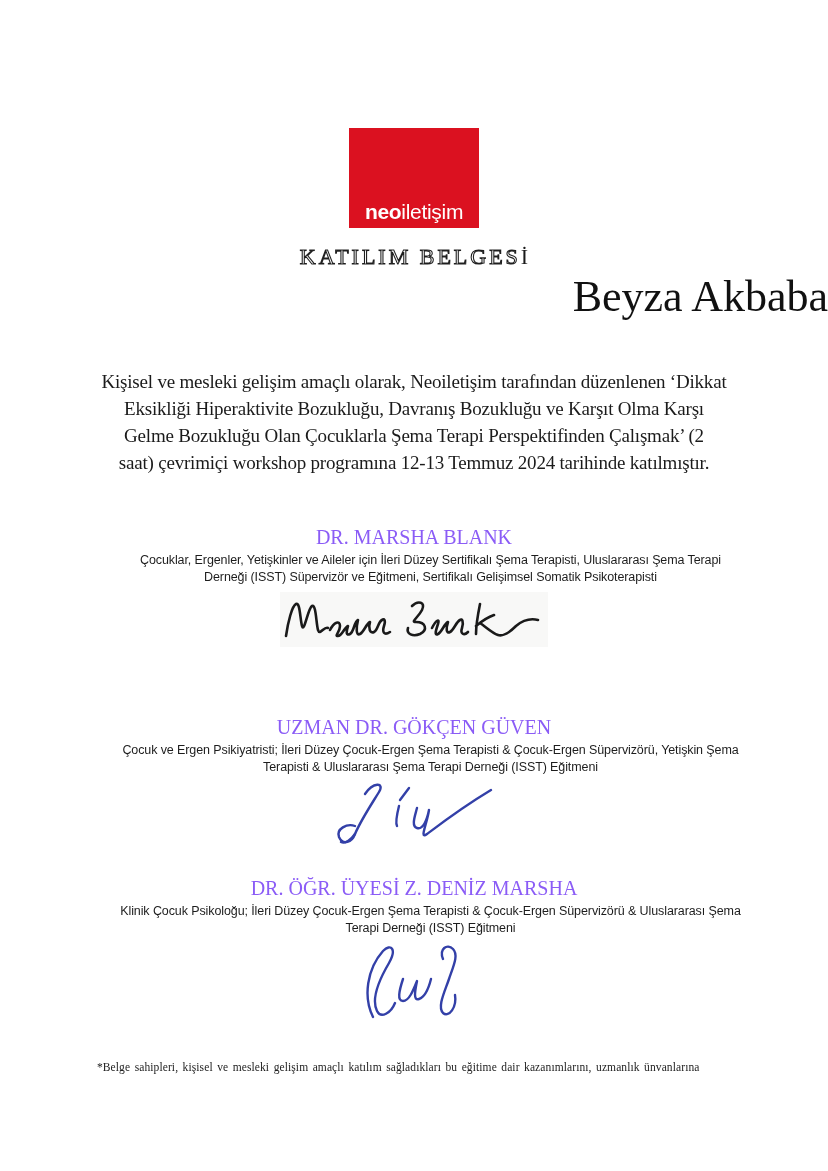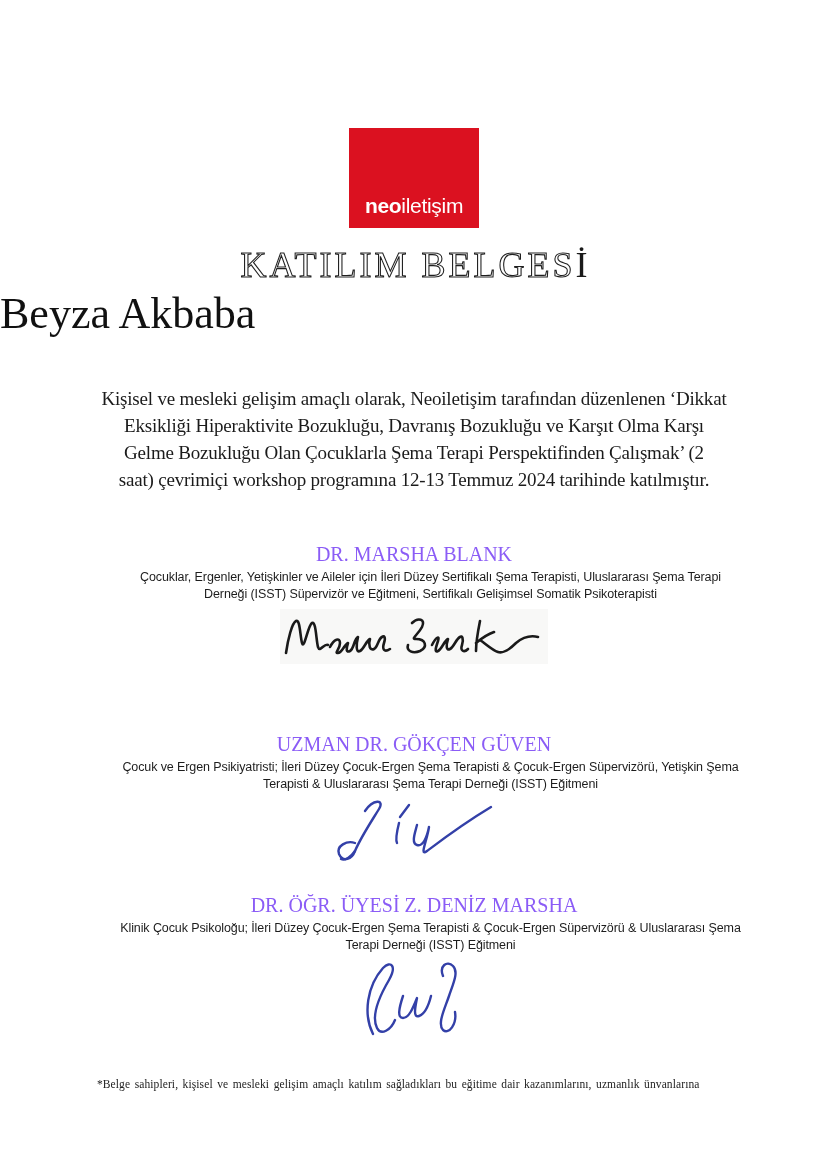--- a/index.html
+++ b/index.html
@@ -12,50 +12,50 @@
     font-family:"Liberation Serif", serif;
     color:#1a1a1a;
     overflow:hidden;
   }
   
   .logo-box {
     width:130px; height:100px;
     margin:128px auto 0 auto;
     background:#db1120;
     display:flex; align-items:flex-end; justify-content:center;
-    padding-bottom:12px;
+    padding-bottom:6px;
   }
   .logo-text {
     font-family:"Liberation Sans", sans-serif;
     font-size:21px; letter-spacing:-0.3px;
     color:#ffffff; line-height:1;
     white-space:nowrap;
   }
   .logo-text .logo-bold { font-weight:700; }
   .logo-text .logo-reg  { font-weight:400; }
   
   .cert-title {
     margin-top:16px;
     text-align:center;
-    font-size:36px; line-height:1.2;
+    font-size:22px; line-height:1.2;
     letter-spacing:3px;
     white-space:nowrap;
   }
   .title-outlined {
     color:#ffffff;
     -webkit-text-stroke:1.1px #1f1f1f;
   }
   @supports not (-webkit-text-stroke: 1px #000) {
     .title-outlined { color:#1f1f1f; }
   }
   .title-solid { color:#1a1a1a; letter-spacing:0; }
   
   .recipient {
     margin-top:2px;
-    text-align:left;
+    text-align:right;
     font-size:44px; line-height:1.15;
     color:#111111;
     white-space:nowrap;
   }
   
   .body-par {
     margin-top:46px;
     text-align:center;
     font-size:19px; line-height:1.42;
     letter-spacing:-0.2px;

